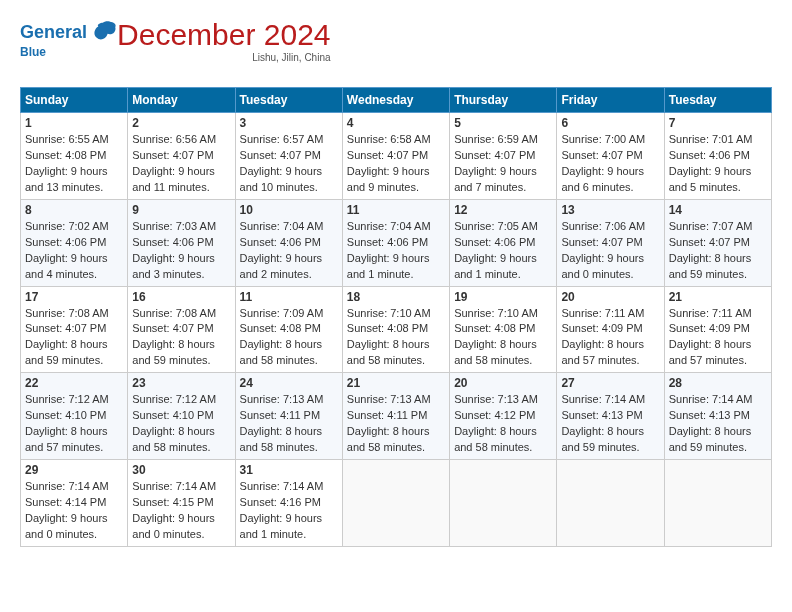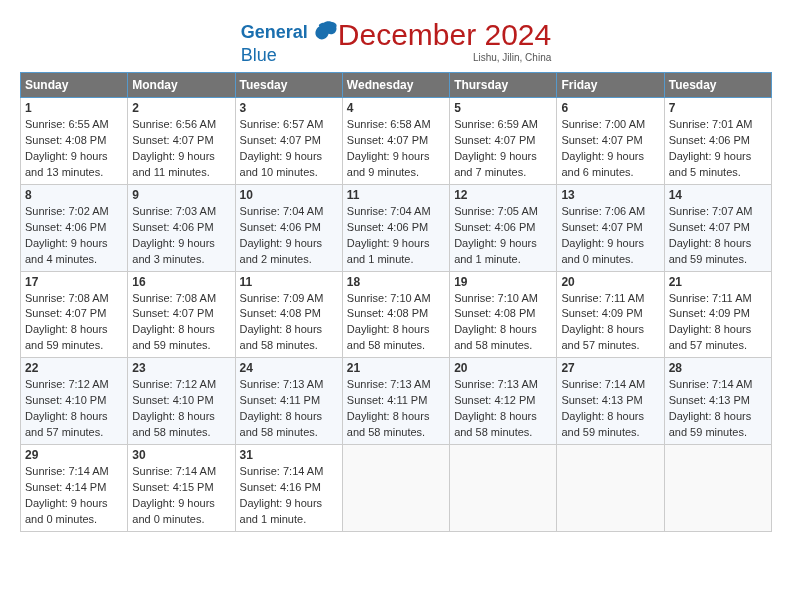--- a/index.html
+++ b/index.html
@@ -11,23 +11,23 @@
       overflow: hidden;
     }
     .page {
       width: 792px;
       height: 612px;
       padding: 18px 20px 10px 20px;
       background: #fff;
     }
     .header {
       display: flex;
-      justify-content: center;
+      justify-content: flex-start;
       align-items: flex-start;
-      margin-bottom: 8px;
+      margin-bottom: 24px;
     }
     .logo {
       display: flex;
       align-items: center;
       gap: 0px;
     }
     .logo-text {
       font-size: 18px;
       font-weight: bold;
       color: #333;
@@ -52,21 +52,21 @@
     .location {
       font-size: 10px;
       color: #555;
     }
     .calendar {
       width: 100%;
       border-collapse: collapse;
       table-layout: fixed;
     }
     .calendar th {
-      background-color: #737373;
+      background-color: #0369a1;
       color: #fff;
       font-size: 12px;
       font-weight: bold;
       padding: 5px 4px;
       text-align: left;
       border: 1px solid #5599cc;
     }
     .calendar td {
       border: 1px solid #ccc;
       vertical-align: top;
@@ -106,21 +106,21 @@
       <div style="display:flex;flex-direction:column;align-items:flex-start;">
         <div style="display:flex;align-items:center;">
           <span class="logo-text">
             <span>General</span>
           </span>
           <svg class="logo-icon" viewBox="0 0 30 28" fill="none" xmlns="http://www.w3.org/2000/svg">
             <path d="M15 4 C18 1, 26 2, 28 8 C30 14, 24 18, 20 16 C18 22, 12 24, 8 20 C4 16, 6 10, 10 8 C8 6, 12 4, 15 4Z" fill="#1a6faf"></path>
             <path d="M20 5 C24 3, 28 5, 28 8" stroke="#1a6faf" stroke-width="1.5" fill="none"></path>
           </svg>
         </div>
-        <span class="logo-text" style="color:#1a6faf;font-size:18px;font-weight:normal;">Blue</span>
+        <span class="logo-text" style="color:#1a6faf;font-size:12px;font-weight:bold;">Blue</span>
       </div>
     </div>
     <div class="title-block">
       <div class="month-title">December 2024</div>
       <div class="location">Lishu, Jilin, China</div>
     </div>
   </div>
 
   <table class="calendar">
     <thead>

